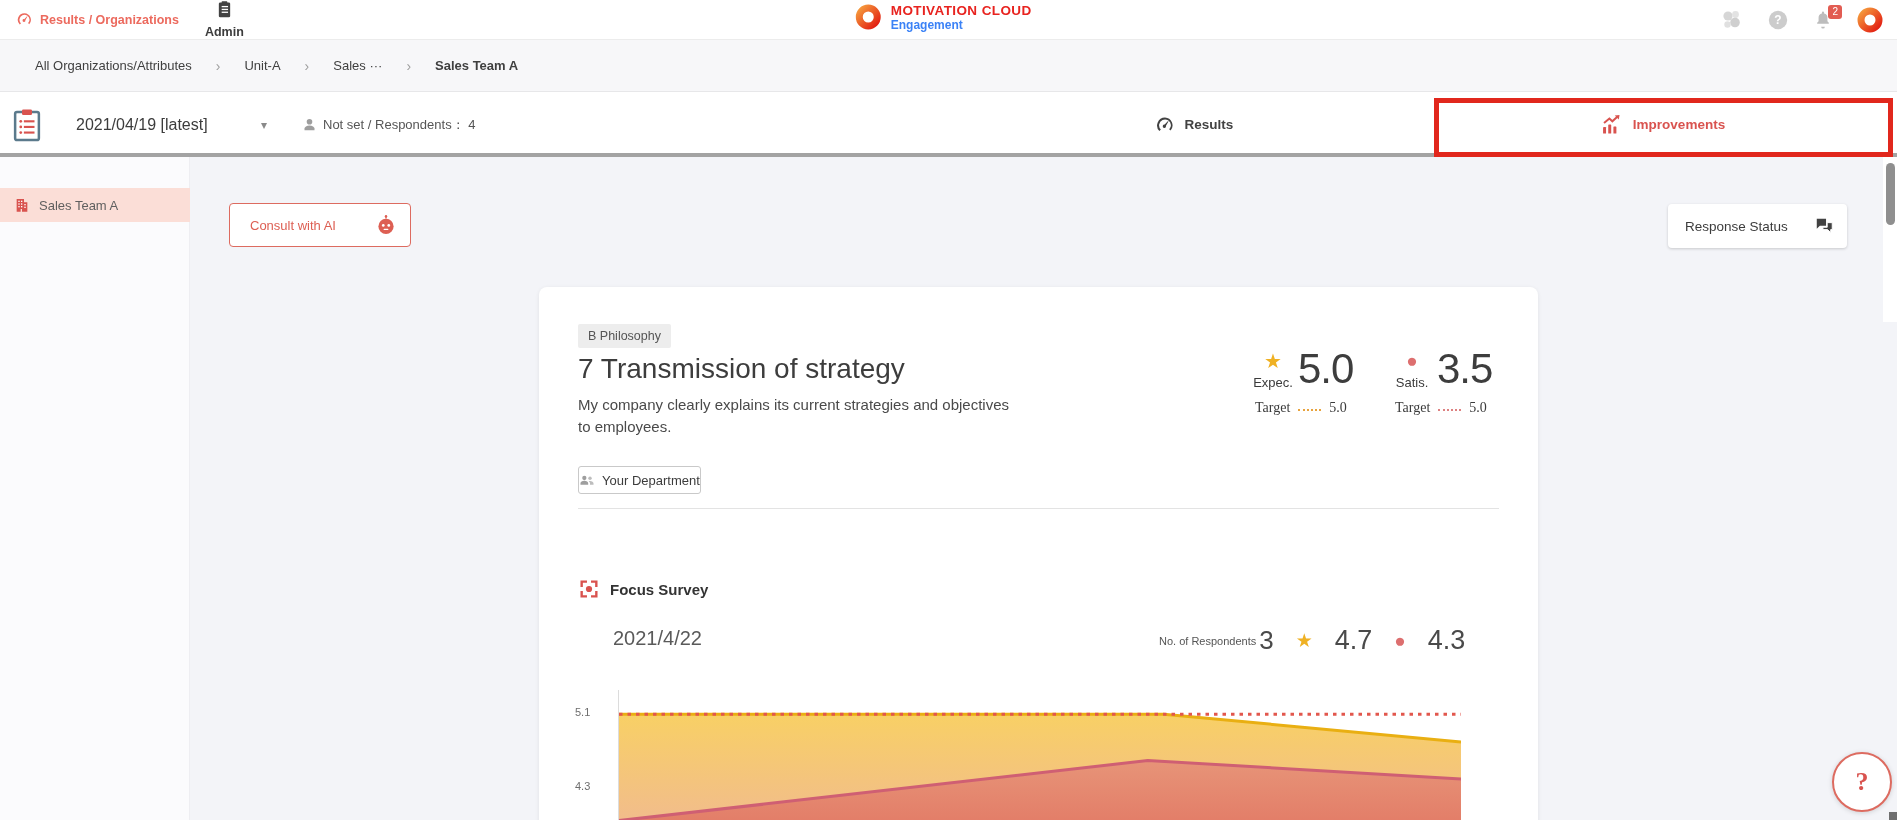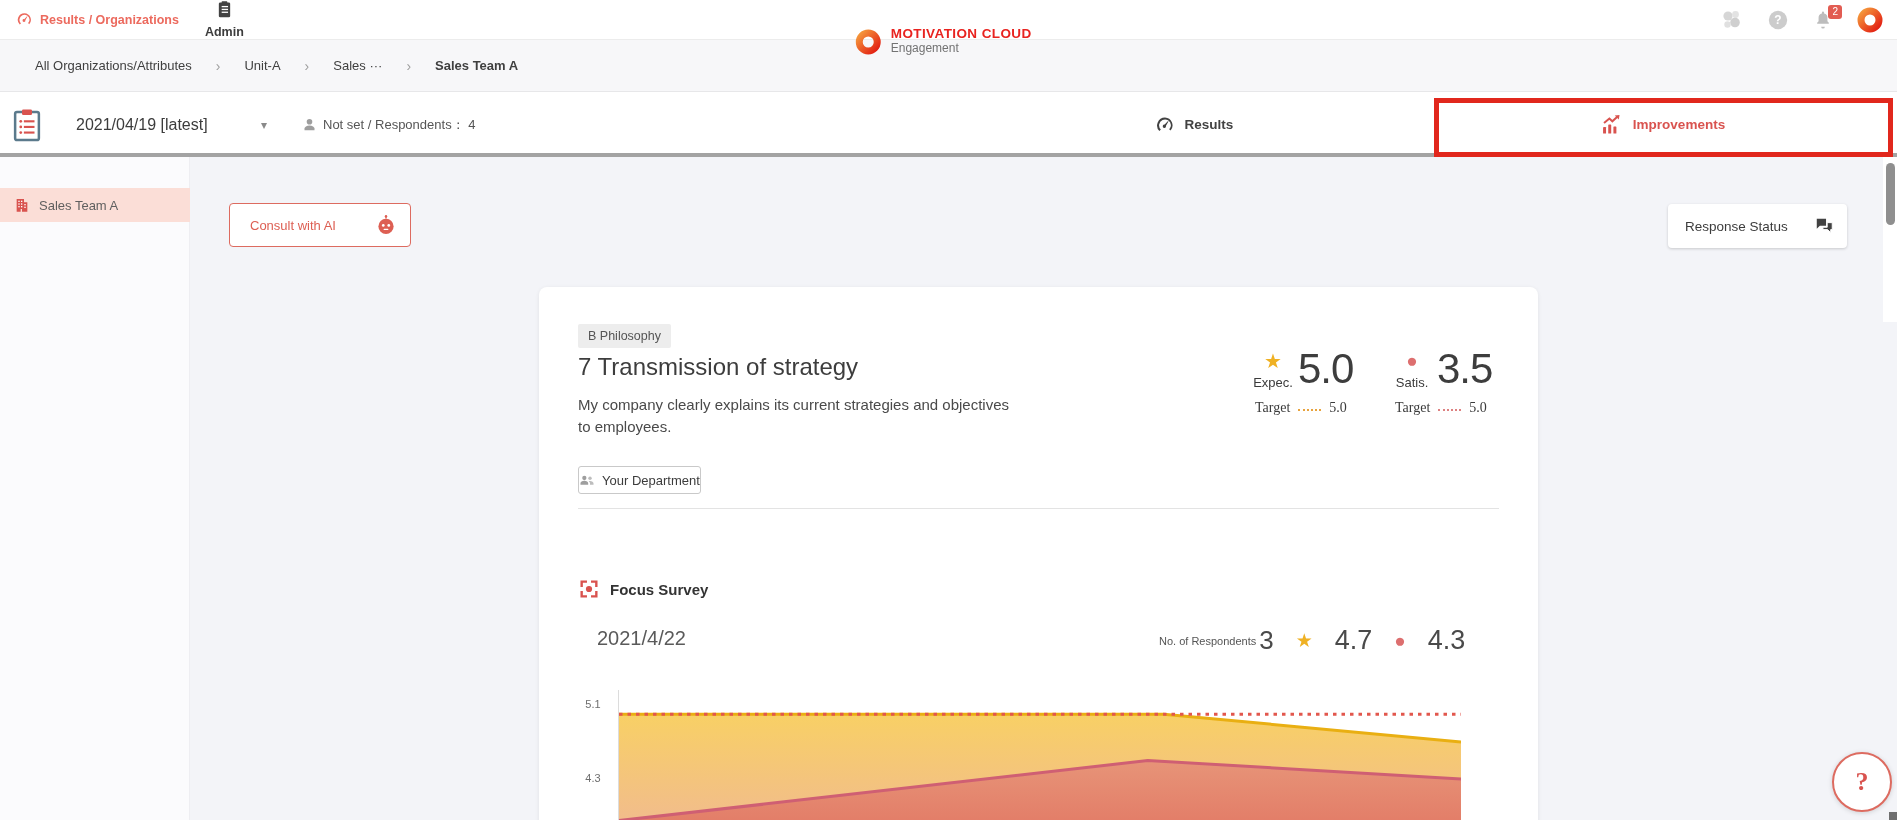--- a/index.html
+++ b/index.html
@@ -7,24 +7,24 @@
   .root {
     position:relative; width:1897px; height:820px; overflow:hidden;
     background:#f3f4f8; font-family:"Liberation Sans", sans-serif; color:#3c3c3c;
   }
   
   .appbar { position:absolute; left:0; top:0; width:100%; height:39px; background:#ffffff; z-index:5; }
   .appbar-left { position:absolute; left:16px; top:0; height:39px; display:flex; align-items:center; gap:8px; }
   .nav-item { display:flex; align-items:center; gap:7px; font-size:12.5px; cursor:pointer; }
   .nav-results { color:#ec6a5e; font-weight:bold; margin-right:18px; }
   .nav-admin { color:#3c3c3c; font-weight:bold;flex-direction:column; }
-  .logo { position:absolute; left:50%; top:16px; transform:translateX(-53%); height:39px; display:flex; align-items:flex-end; gap:10px; }
+  .logo { position:absolute; left:50%; top:4px; transform:translateX(-53%); height:39px; display:flex; align-items:flex-start; gap:10px; }
   .logo-text { line-height:1.08; }
   .logo-line1 { font-size:13.5px; font-weight:bold; color:#e8231f; letter-spacing:.4px; }
-  .logo-line2 { font-size:12px; font-weight:normal; color:#737373; }
+  .logo-line2 { font-size:12px; font-weight:bold; color:#3b82f6; }
   .appbar-right { position:absolute; right:14px; top:0; height:39px; display:flex; align-items:center; gap:24px; }
   .bell-wrap { position:relative; }
   .badge { position:absolute; top:-4px; right:-9px; background:#e25c52; color:#fff; font-size:10px;
            padding:1px 4px; border-radius:3px; line-height:12px; }
   
   .crumbbar { position:absolute; left:0; top:39px; width:100%; height:53px; background:#f7f7f9;
               border-top:1px solid #ececec; border-bottom:1px solid #e7e7e9;
               display:flex; align-items:center; padding-left:35px; gap:24px; z-index:4; }
   .crumb { font-size:13px; color:#3f3f3f; cursor:pointer; }
   .crumb.current { font-weight:bold; }
@@ -57,49 +57,49 @@
   .consult-label { font-size:13px; color:#dd5f53; }
   .response-btn { position:absolute; left:1668px; top:204px; width:179px; height:44px; background:#fff;
                   border-radius:4px; box-shadow:0 1px 3px rgba(0,0,0,.18); display:flex; align-items:center;
                   justify-content:space-between; padding:0 13px 0 17px; cursor:pointer; }
   .response-label { font-size:13.5px; color:#3c3c3c; }
   
   .card { position:absolute; left:539px; top:287px; width:999px; height:560px; background:#fff;
           border-radius:8px; box-shadow:0 1px 4px rgba(0,0,0,.08); }
   .cat-badge { position:absolute; left:39px; top:37px; background:#ededed; color:#555;
                font-size:12.5px; padding:5px 10px; border-radius:2px; }
-  .q-title { position:absolute; left:39px; top:66px; font-size:24px; color:#3d3d3d; }
+  .q-title { position:absolute; left:39px; top:66px; font-size:28px; color:#3d3d3d; }
   .q-desc { position:absolute; left:39px; top:107px; width:445px; font-size:15px; color:#4a4a4a; line-height:22px; }
   .dept-btn { position:absolute; left:39px; top:179px; height:28px; display:inline-flex; align-items:center; gap:7px;
               border:1px solid #c9c9c9; border-radius:3px; padding:0 0; background:#fff; font-size:13px;
               color:#3c3c3c; cursor:pointer; }
   .score-group { position:absolute; top:58px; display:flex; align-items:flex-start; }
   .score-expec { left:713px; } .score-satis { left:852px; }
   .score-icon-col { display:flex; flex-direction:column; align-items:center; margin-top:6px; width:42px; }
   .score-star { color:#efb124; font-size:20px; line-height:20px; }
   .score-dot { color:#dd6f6f; font-size:19px; line-height:20px; }
   .score-cap { font-size:13px; color:#3b3b3b; margin-top:4px; }
   .score-num { font-size:42px; color:#3d3d3d; letter-spacing:-1px; margin-left:4px; }
   .target-row { position:absolute; top:113px; font-family:"Liberation Serif", serif; font-size:14px; color:#3b3b3b;
                 display:flex; align-items:center; gap:8px; }
   .target-expec { left:716px; } .target-satis { left:856px; }
   .target-dash { display:inline-block; width:23px; height:0; margin-top:3px; }
   .dash-orange { border-bottom:2.5px dotted #e8a33d; }
   .dash-red { border-bottom:2.5px dotted #dd8181; }
   .divider { position:absolute; left:39px; top:221px; width:921px; height:1px; background:#e3e3e3; }
   .focus-head { position:absolute; left:39px; top:291px; display:flex; align-items:center; gap:10px; }
   .focus-title { font-size:15px; font-weight:bold; color:#333; }
-  .focus-date { position:absolute; left:58px; top:340px; font-size:20px; color:#5a5a5a; }
+  .focus-date { position:absolute; left:74px; top:340px; font-size:20px; color:#5a5a5a; }
   .focus-stats { position:absolute; left:620px; top:338px; display:flex; align-items:center; }
   .fs-resp-label { font-size:11px; color:#555; }
   .fs-resp-num { font-size:26px; color:#4a4a4a; margin-left:3px; }
   .fs-star { color:#efb124; font-size:19px; margin-left:22px; }
   .fs-num { font-size:27px; color:#4a4a4a; margin-left:22px; }
   .fs-dot { color:#dd6f6f; font-size:19px; margin-left:22px; }
-  .ytick { position:absolute; width:36px; text-align:center; font-size:11px; color:#6e6e6e; }
+  .ytick { position:absolute; width:36px; text-align:left; font-size:11px; color:#6e6e6e;margin-top:8px; }
   .ytick-top { left:36px; top:411px; }
   .ytick-bot { left:36px; top:485px; }
   .yaxis { position:absolute; left:79px; top:403px; width:1px; height:157px; background:#dcdcdc; }
   .chart { position:absolute; left:80px; top:403px; width:842px; height:157px; }
   
   .help-fab { position:absolute; left:1832px; top:752px; width:60px; height:60px; border-radius:50%;
               background:#fff; border:2px solid #dd6b60; box-shadow:0 1px 5px rgba(0,0,0,.15);
               display:flex; align-items:center; justify-content:center; cursor:pointer; z-index:15; }
   .help-fab span { color:#d9534f; font-size:26px; font-weight:bold; font-family:"Liberation Serif", serif; }
   .scroll-track { position:absolute; right:0; top:157px; width:14px; height:165px; background:#ffffff; z-index:18; }

